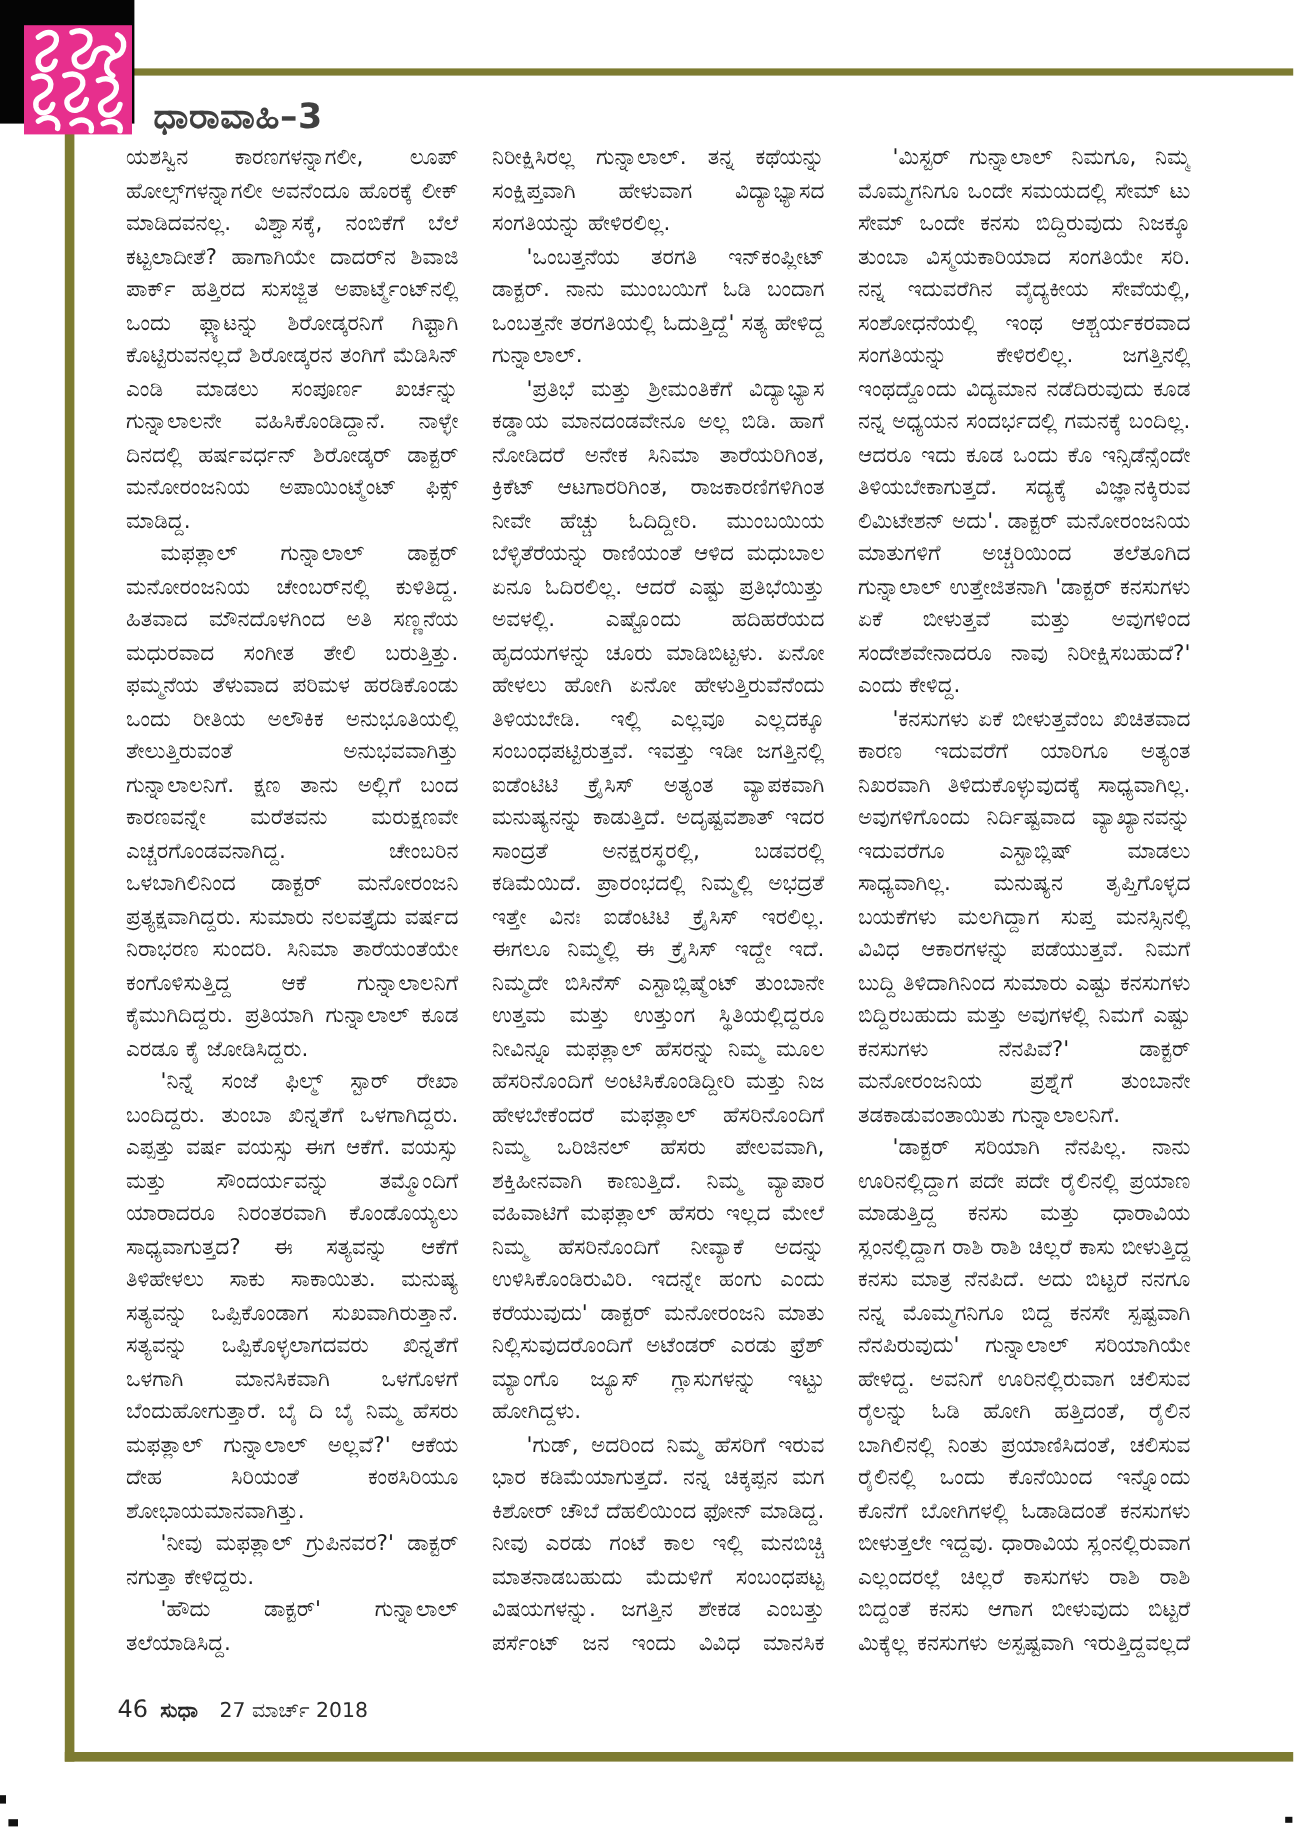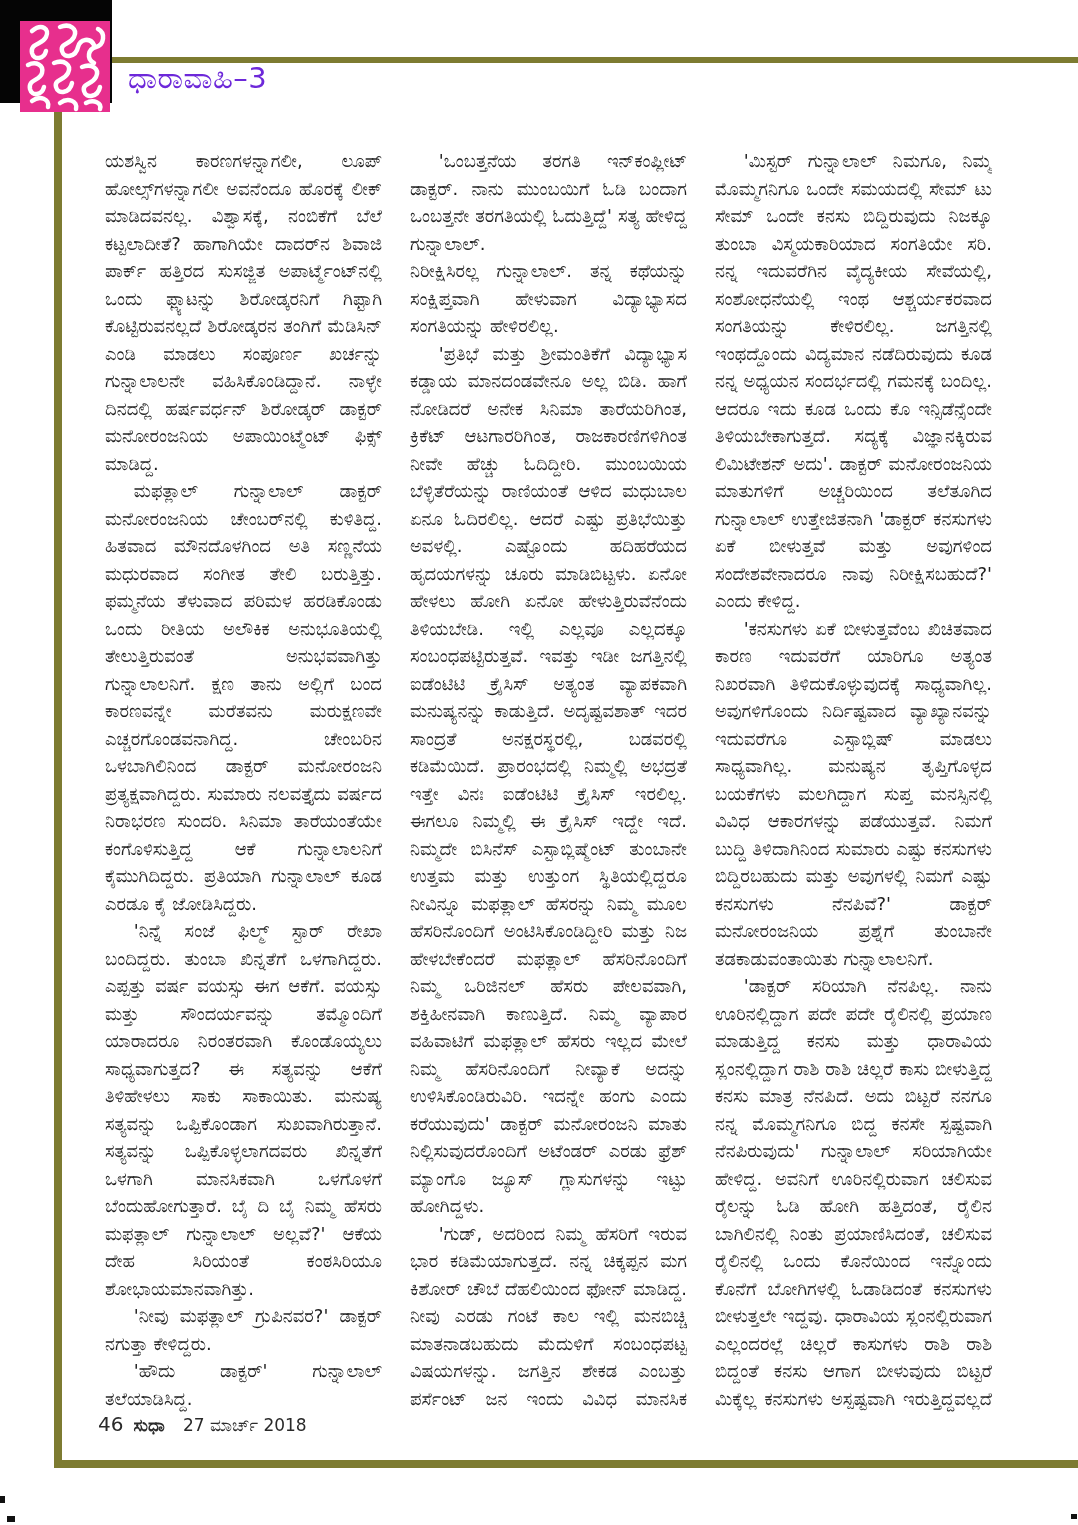--- a/index.html
+++ b/index.html
@@ -15,26 +15,26 @@
   
   .rule-top    { position: absolute; left: 56px; right: 0; top: 57px;  height: 6px; background: #7d7b31; }
   .rule-left   { position: absolute; left: 54px; top: 57px; width: 8px; height: 1411px; background: #7d7b31; }
   .rule-bottom { position: absolute; left: 54px; right: 0; top: 1460px; height: 8px; background: #7d7b31; }
   
   .logo-black { position: absolute; left: 0; top: 0; width: 112px; height: 103px; background: #050505; }
   .logo-pink  { position: absolute; left: 20px; top: 21px; width: 90px; height: 91px; background: #e72f8d; }
   .logo-pink svg { display: block; width: 100%; height: 100%; }
   
   .masthead-title {
-    position: absolute; left: 128px; top: 61px;
-    font-size: 29px; font-weight: normal; color: #6d28d9; letter-spacing: 0.5px;
+    position: absolute; left: 128px; top: 80px;
+    font-size: 29px; font-weight: bold; color: #404040; letter-spacing: 0.5px;
   }
   
   .columns {
-    position: absolute; left: 105px; top: 147px;
+    position: absolute; left: 105px; top: 118px;
     width: 888px; height: 1268px;
     display: flex; gap: 28px; overflow: hidden;
   }
   .col { width: 277px; height: 100%; overflow: hidden; }
   .para {
     margin: 0; text-align: justify;
     font-size: 18px; line-height: 27.5px; color: #1f1f1f;
     text-indent: 1.6em;
     word-break: break-word;
   }
@@ -80,22 +80,22 @@
   <div class="columns">
     <div class="col">
         <p class="para cont">ಯಶಸ್ವಿನ ಕಾರಣಗಳನ್ನಾಗಲೀ, ಲೂಪ್ ಹೋಲ್ಸ್‌ಗಳನ್ನಾಗಲೀ ಅವನೆಂದೂ ಹೊರಕ್ಕೆ ಲೀಕ್ ಮಾಡಿದವನಲ್ಲ. ವಿಶ್ವಾಸಕ್ಕೆ, ನಂಬಿಕೆಗೆ ಬೆಲೆ ಕಟ್ಟಲಾದೀತೆ? ಹಾಗಾಗಿಯೇ ದಾದರ್‌ನ ಶಿವಾಜಿ ಪಾರ್ಕ್ ಹತ್ತಿರದ ಸುಸಜ್ಜಿತ ಅಪಾರ್ಟ್ಮೆಂಟ್‌ನಲ್ಲಿ ಒಂದು ಫ್ಲ್ಯಾಟನ್ನು ಶಿರೋಡ್ಕರನಿಗೆ ಗಿಫ್ಟಾಗಿ ಕೊಟ್ಟಿರುವನಲ್ಲದೆ ಶಿರೋಡ್ಕರನ ತಂಗಿಗೆ ಮೆಡಿಸಿನ್ ಎಂಡಿ ಮಾಡಲು ಸಂಪೂರ್ಣ ಖರ್ಚನ್ನು ಗುನ್ನಾಲಾಲನೇ ವಹಿಸಿಕೊಂಡಿದ್ದಾನೆ. ನಾಳ್ಳೇ ದಿನದಲ್ಲಿ ಹರ್ಷವರ್ಧನ್ ಶಿರೋಡ್ಕರ್ ಡಾಕ್ಟರ್ ಮನೋರಂಜನಿಯ ಅಪಾಯಿಂಟ್ಮೆಂಟ್ ಫಿಕ್ಸ್ ಮಾಡಿದ್ದ.</p>
         <p class="para">ಮಫತ್ಲಾಲ್ ಗುನ್ನಾಲಾಲ್ ಡಾಕ್ಟರ್ ಮನೋರಂಜನಿಯ ಚೇಂಬರ್‌ನಲ್ಲಿ ಕುಳಿತಿದ್ದ. ಹಿತವಾದ ಮೌನದೊಳಗಿಂದ ಅತಿ ಸಣ್ಣನೆಯ ಮಧುರವಾದ ಸಂಗೀತ ತೇಲಿ ಬರುತ್ತಿತ್ತು. ಫಮ್ಮನೆಯ ತೆಳುವಾದ ಪರಿಮಳ ಹರಡಿಕೊಂಡು ಒಂದು ರೀತಿಯ ಅಲೌಕಿಕ ಅನುಭೂತಿಯಲ್ಲಿ ತೇಲುತ್ತಿರುವಂತೆ ಅನುಭವವಾಗಿತ್ತು ಗುನ್ನಾಲಾಲನಿಗೆ. ಕ್ಷಣ ತಾನು ಅಲ್ಲಿಗೆ ಬಂದ ಕಾರಣವನ್ನೇ ಮರೆತವನು ಮರುಕ್ಷಣವೇ ಎಚ್ಚರಗೊಂಡವನಾಗಿದ್ದ. ಚೇಂಬರಿನ ಒಳಬಾಗಿಲಿನಿಂದ ಡಾಕ್ಟರ್ ಮನೋರಂಜನಿ ಪ್ರತ್ಯಕ್ಷವಾಗಿದ್ದರು. ಸುಮಾರು ನಲವತ್ತೈದು ವರ್ಷದ ನಿರಾಭರಣ ಸುಂದರಿ. ಸಿನಿಮಾ ತಾರೆಯಂತೆಯೇ ಕಂಗೊಳಿಸುತ್ತಿದ್ದ ಆಕೆ ಗುನ್ನಾಲಾಲನಿಗೆ ಕೈಮುಗಿದಿದ್ದರು. ಪ್ರತಿಯಾಗಿ ಗುನ್ನಾಲಾಲ್ ಕೂಡ ಎರಡೂ ಕೈ ಜೋಡಿಸಿದ್ದರು.</p>
         <p class="para">'ನಿನ್ನೆ ಸಂಜೆ ಫಿಲ್ಮ್ ಸ್ಟಾರ್ ರೇಖಾ ಬಂದಿದ್ದರು. ತುಂಬಾ ಖಿನ್ನತೆಗೆ ಒಳಗಾಗಿದ್ದರು. ಎಪ್ಪತ್ತು ವರ್ಷ ವಯಸ್ಸು ಈಗ ಆಕೆಗೆ. ವಯಸ್ಸು ಮತ್ತು ಸೌಂದರ್ಯವನ್ನು ತಮ್ಮೊಂದಿಗೆ ಯಾರಾದರೂ ನಿರಂತರವಾಗಿ ಕೊಂಡೊಯ್ಯಲು ಸಾಧ್ಯವಾಗುತ್ತದ? ಈ ಸತ್ಯವನ್ನು ಆಕೆಗೆ ತಿಳಿಹೇಳಲು ಸಾಕು ಸಾಕಾಯಿತು. ಮನುಷ್ಯ ಸತ್ಯವನ್ನು ಒಪ್ಪಿಕೊಂಡಾಗ ಸುಖವಾಗಿರುತ್ತಾನೆ. ಸತ್ಯವನ್ನು ಒಪ್ಪಿಕೊಳ್ಳಲಾಗದವರು ಖಿನ್ನತೆಗೆ ಒಳಗಾಗಿ ಮಾನಸಿಕವಾಗಿ ಒಳಗೊಳಗೆ ಬೆಂದುಹೋಗುತ್ತಾರೆ. ಬೈ ದಿ ಬೈ ನಿಮ್ಮ ಹೆಸರು ಮಫತ್ಲಾಲ್ ಗುನ್ನಾಲಾಲ್ ಅಲ್ಲವೆ?' ಆಕೆಯ ದೇಹ ಸಿರಿಯಂತೆ ಕಂಠಸಿರಿಯೂ ಶೋಭಾಯಮಾನವಾಗಿತ್ತು.</p>
         <p class="para">'ನೀವು ಮಫತ್ಲಾಲ್ ಗ್ರುಪಿನವರ?' ಡಾಕ್ಟರ್ ನಗುತ್ತಾ ಕೇಳಿದ್ದರು.</p>
         <p class="para">'ಹೌದು ಡಾಕ್ಟರ್' ಗುನ್ನಾಲಾಲ್ ತಲೆಯಾಡಿಸಿದ್ದ.</p>
         <p class="para">'ಅಲ್ಲ ಮೇಡಮ್' ಏಕೊ ಗಂಟಲು ಹಿಡಿದಂತಾಯಿತು ಗುನ್ನಾಲಾಲನಿಗೆ.</p>
       </div>
     <div class="col">
+        <p class="para cont">ನಿರೀಕ್ಷಿಸಿರಲ್ಲ ಗುನ್ನಾಲಾಲ್. ತನ್ನ ಕಥೆಯನ್ನು ಸಂಕ್ಷಿಪ್ತವಾಗಿ ಹೇಳುವಾಗ ವಿದ್ಯಾಭ್ಯಾಸದ ಸಂಗತಿಯನ್ನು ಹೇಳಿರಲಿಲ್ಲ.</p>
         <p class="para">'ಒಂಬತ್ತನೆಯ ತರಗತಿ ಇನ್‌ಕಂಪ್ಲೀಟ್ ಡಾಕ್ಟರ್. ನಾನು ಮುಂಬಯಿಗೆ ಓಡಿ ಬಂದಾಗ ಒಂಬತ್ತನೇ ತರಗತಿಯಲ್ಲಿ ಓದುತ್ತಿದ್ದೆ' ಸತ್ಯ ಹೇಳಿದ್ದ ಗುನ್ನಾಲಾಲ್.</p>
-        <p class="para cont">ನಿರೀಕ್ಷಿಸಿರಲ್ಲ ಗುನ್ನಾಲಾಲ್. ತನ್ನ ಕಥೆಯನ್ನು ಸಂಕ್ಷಿಪ್ತವಾಗಿ ಹೇಳುವಾಗ ವಿದ್ಯಾಭ್ಯಾಸದ ಸಂಗತಿಯನ್ನು ಹೇಳಿರಲಿಲ್ಲ.</p>
         <p class="para">'ಪ್ರತಿಭೆ ಮತ್ತು ಶ್ರೀಮಂತಿಕೆಗೆ ವಿದ್ಯಾಭ್ಯಾಸ ಕಡ್ಡಾಯ ಮಾನದಂಡವೇನೂ ಅಲ್ಲ ಬಿಡಿ. ಹಾಗೆ ನೋಡಿದರೆ ಅನೇಕ ಸಿನಿಮಾ ತಾರೆಯರಿಗಿಂತ, ಕ್ರಿಕೆಟ್ ಆಟಗಾರರಿಗಿಂತ, ರಾಜಕಾರಣಿಗಳಿಗಿಂತ ನೀವೇ ಹೆಚ್ಚು ಓದಿದ್ದೀರಿ. ಮುಂಬಯಿಯ ಬೆಳ್ಳಿತೆರೆಯನ್ನು ರಾಣಿಯಂತೆ ಆಳಿದ ಮಧುಬಾಲ ಏನೂ ಓದಿರಲಿಲ್ಲ. ಆದರೆ ಎಷ್ಟು ಪ್ರತಿಭೆಯಿತ್ತು ಅವಳಲ್ಲಿ. ಎಷ್ಟೊಂದು ಹದಿಹರೆಯದ ಹೃದಯಗಳನ್ನು ಚೂರು ಮಾಡಿಬಿಟ್ಟಳು. ಏನೋ ಹೇಳಲು ಹೋಗಿ ಏನೋ ಹೇಳುತ್ತಿರುವೆನೆಂದು ತಿಳಿಯಬೇಡಿ. ಇಲ್ಲಿ ಎಲ್ಲವೂ ಎಲ್ಲದಕ್ಕೂ ಸಂಬಂಧಪಟ್ಟಿರುತ್ತವೆ. ಇವತ್ತು ಇಡೀ ಜಗತ್ತಿನಲ್ಲಿ ಐಡೆಂಟಿಟಿ ಕ್ರೈಸಿಸ್ ಅತ್ಯಂತ ವ್ಯಾಪಕವಾಗಿ ಮನುಷ್ಯನನ್ನು ಕಾಡುತ್ತಿದೆ. ಅದೃಷ್ಟವಶಾತ್ ಇದರ ಸಾಂದ್ರತೆ ಅನಕ್ಷರಸ್ಥರಲ್ಲಿ, ಬಡವರಲ್ಲಿ ಕಡಿಮೆಯಿದೆ. ಪ್ರಾರಂಭದಲ್ಲಿ ನಿಮ್ಮಲ್ಲಿ ಅಭದ್ರತೆ ಇತ್ತೇ ವಿನಃ ಐಡೆಂಟಿಟಿ ಕ್ರೈಸಿಸ್ ಇರಲಿಲ್ಲ. ಈಗಲೂ ನಿಮ್ಮಲ್ಲಿ ಈ ಕ್ರೈಸಿಸ್ ಇದ್ದೇ ಇದೆ. ನಿಮ್ಮದೇ ಬಿಸಿನೆಸ್ ಎಸ್ಟಾಬ್ಲಿಷ್ಮೆಂಟ್ ತುಂಬಾನೇ ಉತ್ತಮ ಮತ್ತು ಉತ್ತುಂಗ ಸ್ಥಿತಿಯಲ್ಲಿದ್ದರೂ ನೀವಿನ್ನೂ ಮಫತ್ಲಾಲ್ ಹೆಸರನ್ನು ನಿಮ್ಮ ಮೂಲ ಹೆಸರಿನೊಂದಿಗೆ ಅಂಟಿಸಿಕೊಂಡಿದ್ದೀರಿ ಮತ್ತು ನಿಜ ಹೇಳಬೇಕೆಂದರೆ ಮಫತ್ಲಾಲ್ ಹೆಸರಿನೊಂದಿಗೆ ನಿಮ್ಮ ಒರಿಜಿನಲ್ ಹೆಸರು ಪೇಲವವಾಗಿ, ಶಕ್ತಿಹೀನವಾಗಿ ಕಾಣುತ್ತಿದೆ. ನಿಮ್ಮ ವ್ಯಾಪಾರ ವಹಿವಾಟಿಗೆ ಮಫತ್ಲಾಲ್ ಹೆಸರು ಇಲ್ಲದ ಮೇಲೆ ನಿಮ್ಮ ಹೆಸರಿನೊಂದಿಗೆ ನೀವ್ಯಾಕೆ ಅದನ್ನು ಉಳಿಸಿಕೊಂಡಿರುವಿರಿ. ಇದನ್ನೇ ಹಂಗು ಎಂದು ಕರೆಯುವುದು' ಡಾಕ್ಟರ್ ಮನೋರಂಜನಿ ಮಾತು ನಿಲ್ಲಿಸುವುದರೊಂದಿಗೆ ಅಟೆಂಡರ್ ಎರಡು ಫ್ರೆಶ್ ಮ್ಯಾಂಗೊ ಜ್ಯೂಸ್ ಗ್ಲಾಸುಗಳನ್ನು ಇಟ್ಟು ಹೋಗಿದ್ದಳು.</p>
         <p class="para">'ಗುಡ್, ಅದರಿಂದ ನಿಮ್ಮ ಹೆಸರಿಗೆ ಇರುವ ಭಾರ ಕಡಿಮೆಯಾಗುತ್ತದೆ. ನನ್ನ ಚಿಕ್ಕಪ್ಪನ ಮಗ ಕಿಶೋರ್ ಚೌಬೆ ದೆಹಲಿಯಿಂದ ಫೋನ್ ಮಾಡಿದ್ದ. ನೀವು ಎರಡು ಗಂಟೆ ಕಾಲ ಇಲ್ಲಿ ಮನಬಿಚ್ಚಿ ಮಾತನಾಡಬಹುದು ಮೆದುಳಿಗೆ ಸಂಬಂಧಪಟ್ಟ ವಿಷಯಗಳನ್ನು. ಜಗತ್ತಿನ ಶೇಕಡ ಎಂಬತ್ತು ಪರ್ಸೆಂಟ್ ಜನ ಇಂದು ವಿವಿಧ ಮಾನಸಿಕ ಕಾಯಿಲೆಗಳಿಂದ ನರಳುತ್ತಿದ್ದಾರೆ. ಅವರಲ್ಲಿ ಉಳ್ಳವರದ್ದೇ ಸಿಂಹಪಾಲು. ನೀವು ನಿಮಗೆ ಬಿದ್ದ ಕನಸಿನಿಂದ ಪ್ರಾರಂಭಿಸಿ ಏನೇ ಅನುಮಾನಗಳಿದ್ದರೂ</p>
       </div>
     <div class="col">
         <p class="para">'ಮಿಸ್ಟರ್ ಗುನ್ನಾಲಾಲ್ ನಿಮಗೂ, ನಿಮ್ಮ ಮೊಮ್ಮಗನಿಗೂ ಒಂದೇ ಸಮಯದಲ್ಲಿ ಸೇಮ್ ಟು ಸೇಮ್ ಒಂದೇ ಕನಸು ಬಿದ್ದಿರುವುದು ನಿಜಕ್ಕೂ ತುಂಬಾ ವಿಸ್ಮಯಕಾರಿಯಾದ ಸಂಗತಿಯೇ ಸರಿ. ನನ್ನ ಇದುವರೆಗಿನ ವೈದ್ಯಕೀಯ ಸೇವೆಯಲ್ಲಿ, ಸಂಶೋಧನೆಯಲ್ಲಿ ಇಂಥ ಆಶ್ಚರ್ಯಕರವಾದ ಸಂಗತಿಯನ್ನು ಕೇಳಿರಲಿಲ್ಲ. ಜಗತ್ತಿನಲ್ಲಿ ಇಂಥದ್ದೊಂದು ವಿದ್ಯಮಾನ ನಡೆದಿರುವುದು ಕೂಡ ನನ್ನ ಅಧ್ಯಯನ ಸಂದರ್ಭದಲ್ಲಿ ಗಮನಕ್ಕೆ ಬಂದಿಲ್ಲ. ಆದರೂ ಇದು ಕೂಡ ಒಂದು ಕೊ ಇನ್ಸಿಡೆನ್ಸೆಂದೇ ತಿಳಿಯಬೇಕಾಗುತ್ತದೆ. ಸದ್ಯಕ್ಕೆ ವಿಜ್ಞಾನಕ್ಕಿರುವ ಲಿಮಿಟೇಶನ್ ಅದು'. ಡಾಕ್ಟರ್ ಮನೋರಂಜನಿಯ ಮಾತುಗಳಿಗೆ ಅಚ್ಚರಿಯಿಂದ ತಲೆತೂಗಿದ ಗುನ್ನಾಲಾಲ್ ಉತ್ತೇಜಿತನಾಗಿ 'ಡಾಕ್ಟರ್ ಕನಸುಗಳು ಏಕೆ ಬೀಳುತ್ತವೆ ಮತ್ತು ಅವುಗಳಿಂದ ಸಂದೇಶವೇನಾದರೂ ನಾವು ನಿರೀಕ್ಷಿಸಬಹುದೆ?' ಎಂದು ಕೇಳಿದ್ದ.</p>
         <p class="para">'ಕನಸುಗಳು ಏಕೆ ಬೀಳುತ್ತವೆಂಬ ಖಿಚಿತವಾದ ಕಾರಣ ಇದುವರೆಗೆ ಯಾರಿಗೂ ಅತ್ಯಂತ ನಿಖರವಾಗಿ ತಿಳಿದುಕೊಳ್ಳುವುದಕ್ಕೆ ಸಾಧ್ಯವಾಗಿಲ್ಲ. ಅವುಗಳಿಗೊಂದು ನಿರ್ದಿಷ್ಟವಾದ ವ್ಯಾಖ್ಯಾನವನ್ನು ಇದುವರೆಗೂ ಎಸ್ಟಾಬ್ಲಿಷ್ ಮಾಡಲು ಸಾಧ್ಯವಾಗಿಲ್ಲ. ಮನುಷ್ಯನ ತೃಪ್ತಿಗೊಳ್ಳದ ಬಯಕೆಗಳು ಮಲಗಿದ್ದಾಗ ಸುಪ್ತ ಮನಸ್ಸಿನಲ್ಲಿ ವಿವಿಧ ಆಕಾರಗಳನ್ನು ಪಡೆಯುತ್ತವೆ. ನಿಮಗೆ ಬುದ್ದಿ ತಿಳಿದಾಗಿನಿಂದ ಸುಮಾರು ಎಷ್ಟು ಕನಸುಗಳು ಬಿದ್ದಿರಬಹುದು ಮತ್ತು ಅವುಗಳಲ್ಲಿ ನಿಮಗೆ ಎಷ್ಟು ಕನಸುಗಳು ನೆನಪಿವೆ?' ಡಾಕ್ಟರ್ ಮನೋರಂಜನಿಯ ಪ್ರಶ್ನೆಗೆ ತುಂಬಾನೇ ತಡಕಾಡುವಂತಾಯಿತು ಗುನ್ನಾಲಾಲನಿಗೆ.</p>
         <p class="para">'ಡಾಕ್ಟರ್ ಸರಿಯಾಗಿ ನೆನಪಿಲ್ಲ. ನಾನು ಊರಿನಲ್ಲಿದ್ದಾಗ ಪದೇ ಪದೇ ರೈಲಿನಲ್ಲಿ ಪ್ರಯಾಣ ಮಾಡುತ್ತಿದ್ದ ಕನಸು ಮತ್ತು ಧಾರಾವಿಯ ಸ್ಲಂನಲ್ಲಿದ್ದಾಗ ರಾಶಿ ರಾಶಿ ಚಿಲ್ಲರೆ ಕಾಸು ಬೀಳುತ್ತಿದ್ದ ಕನಸು ಮಾತ್ರ ನೆನಪಿದೆ. ಅದು ಬಿಟ್ಟರೆ ನನಗೂ ನನ್ನ ಮೊಮ್ಮಗನಿಗೂ ಬಿದ್ದ ಕನಸೇ ಸ್ಪಷ್ಟವಾಗಿ ನೆನಪಿರುವುದು' ಗುನ್ನಾಲಾಲ್ ಸರಿಯಾಗಿಯೇ ಹೇಳಿದ್ದ. ಅವನಿಗೆ ಊರಿನಲ್ಲಿರುವಾಗ ಚಲಿಸುವ ರೈಲನ್ನು ಓಡಿ ಹೋಗಿ ಹತ್ತಿದಂತೆ, ರೈಲಿನ ಬಾಗಿಲಿನಲ್ಲಿ ನಿಂತು ಪ್ರಯಾಣಿಸಿದಂತೆ, ಚಲಿಸುವ ರೈಲಿನಲ್ಲಿ ಒಂದು ಕೊನೆಯಿಂದ ಇನ್ನೊಂದು ಕೊನೆಗೆ ಬೋಗಿಗಳಲ್ಲಿ ಓಡಾಡಿದಂತೆ ಕನಸುಗಳು ಬೀಳುತ್ತಲೇ ಇದ್ದವು. ಧಾರಾವಿಯ ಸ್ಲಂನಲ್ಲಿರುವಾಗ ಎಲ್ಲಂದರಲ್ಲೆ ಚಿಲ್ಲರೆ ಕಾಸುಗಳು ರಾಶಿ ರಾಶಿ ಬಿದ್ದಂತೆ ಕನಸು ಆಗಾಗ ಬೀಳುವುದು ಬಿಟ್ಟರೆ ಮಿಕ್ಕೆಲ್ಲ ಕನಸುಗಳು ಅಸ್ಪಷ್ಟವಾಗಿ ಇರುತ್ತಿದ್ದವಲ್ಲದೆ ಮನಸ್ಸಿನಲ್ಲಿ</p>
       </div>
   </div>
 

